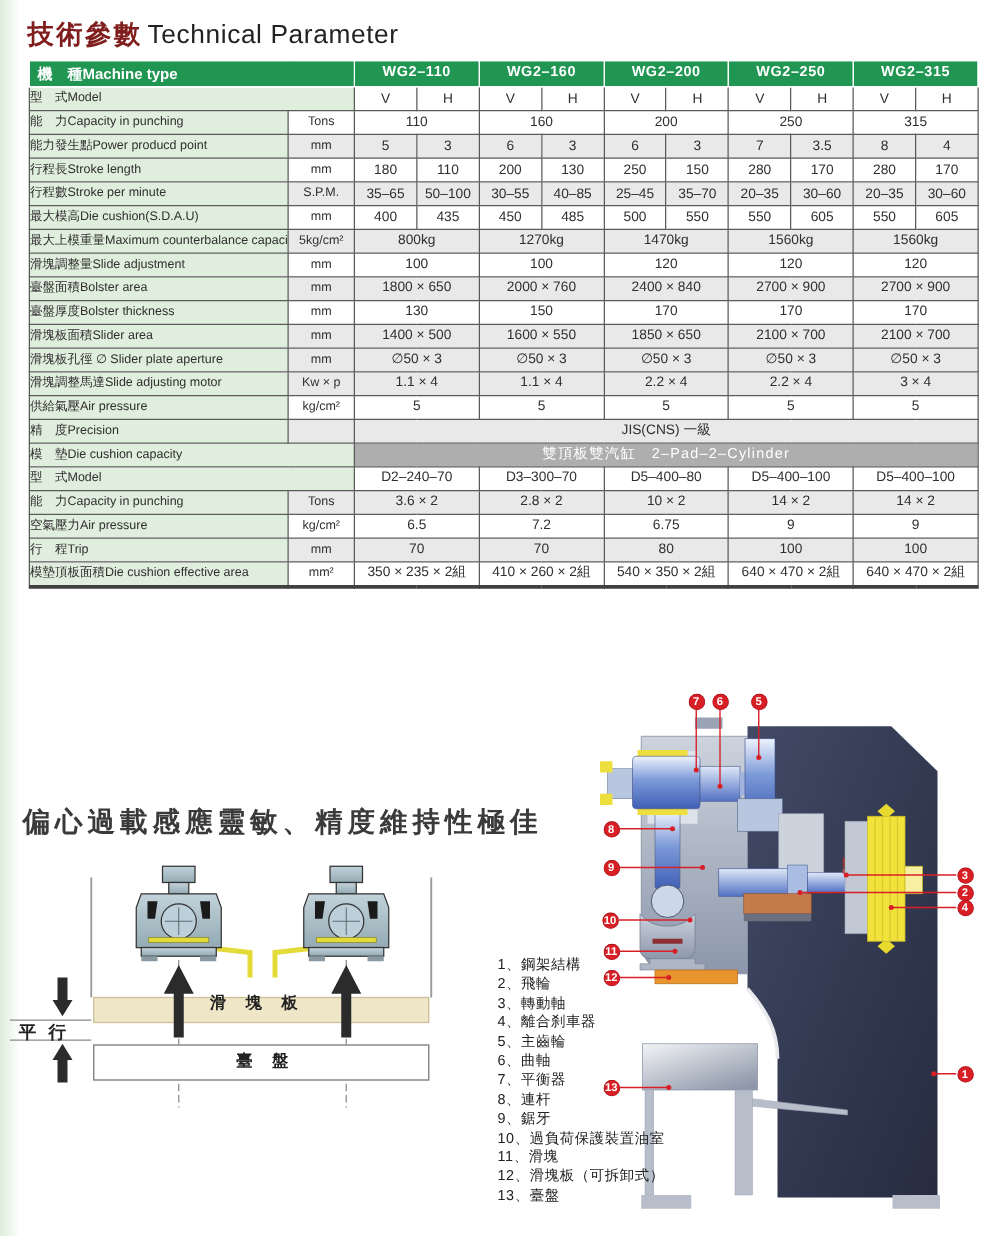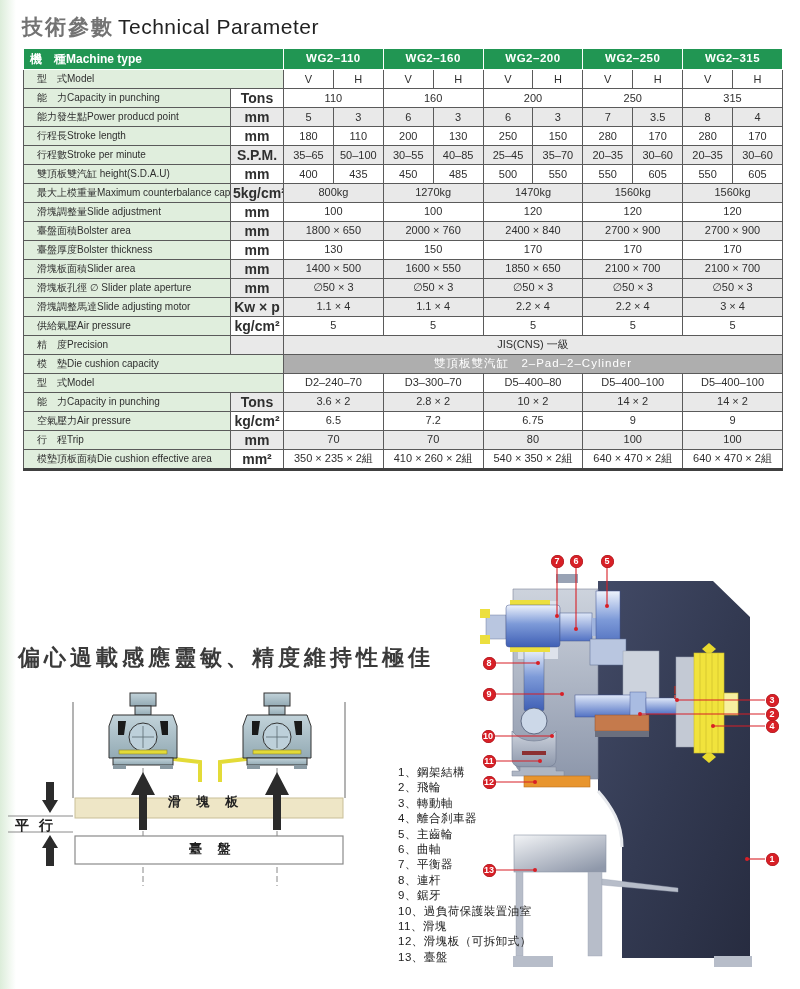--- a/index.html
+++ b/index.html
@@ -6,41 +6,41 @@
   body{
     width:800px;height:989px;position:relative;background:#fff;
     font-family:"Liberation Sans","DejaVu Sans",sans-serif;color:#2e2e2e;overflow:hidden;
   }
   body::before{
     content:"";position:absolute;left:0;top:0;width:16px;height:989px;
     background:linear-gradient(90deg,#dcedda,rgba(255,255,255,0));pointer-events:none;
   }
   
   .title{position:absolute;left:22px;top:13px;white-space:nowrap;}
-  .title .zh{font-size:21px;font-weight:700;color:#737373;letter-spacing:2px;}
+  .title .zh{font-size:21px;font-weight:700;color:#7f1d1d;letter-spacing:2px;}
   .title .en{font-size:21px;font-weight:500;color:#222;margin-left:4px;letter-spacing:.5px;}
   
   #param-table{
     position:absolute;left:23px;top:48px;width:759px;height:423px;
     border-collapse:collapse;table-layout:fixed;
     border:1px solid #3a3a3a;border-bottom:3px solid #404040;
   }
   #param-table td{
     border:1px solid #5a5a5a;padding:0 2px;vertical-align:middle;text-align:center;
     font-size:11px;color:#2f2f2f;overflow:hidden;white-space:nowrap;height:17px;line-height:1;
   }
   #param-table tr.mhead td{
     background:#219653;color:#fff;font-weight:700;font-size:11.5px;
     border:1.5px solid #fff;height:19px;letter-spacing:.5px;
   }
   #param-table tr.mhead td.label-h{text-align:left;padding-left:6px;font-size:12px;letter-spacing:0;}
   #param-table td.lab{
-    background:#e0eedd;text-align:left;padding-left:13px;font-size:10px;letter-spacing:0;
-  }
-  #param-table td.unit{background:#fff;font-size:14px;font-weight:bold;}
+    background:#e0eedd;text-align:left;padding-left:0;font-size:10px;letter-spacing:0;
+  }
+  #param-table td.unit{background:#fff;font-size:10px;}
   #param-table td.val{background:#fff;font-size:11px;}
   #param-table td.sh{background:#e9e9e9;}
   #param-table td.bar{background:#aeaeae;color:#fff;font-size:11.5px;letter-spacing:1px;}
   
   .heading2{
     position:absolute;left:18px;top:643px;font-size:22px;font-weight:700;color:#3a3a3a;
     letter-spacing:4px;white-space:nowrap;
   }
   
   #schematic{position:absolute;left:0px;top:690px;width:360px;height:200px;}
@@ -150,21 +150,21 @@
         <td class="val sh">30–55</td>
         <td class="val sh">40–85</td>
         <td class="val sh">25–45</td>
         <td class="val sh">35–70</td>
         <td class="val sh">20–35</td>
         <td class="val sh">30–60</td>
         <td class="val sh">20–35</td>
         <td class="val sh">30–60</td>
       </tr>
       <tr>
-        <td class="lab">雙頂板雙汽缸 height(S.D.A.U)</td>
+        <td class="lab">最大模高Die cushion(S.D.A.U)</td>
         <td class="unit">mm</td>
         <td class="val">400</td>
         <td class="val">435</td>
         <td class="val">450</td>
         <td class="val">485</td>
         <td class="val">500</td>
         <td class="val">550</td>
         <td class="val">550</td>
         <td class="val">605</td>
         <td class="val">550</td>

